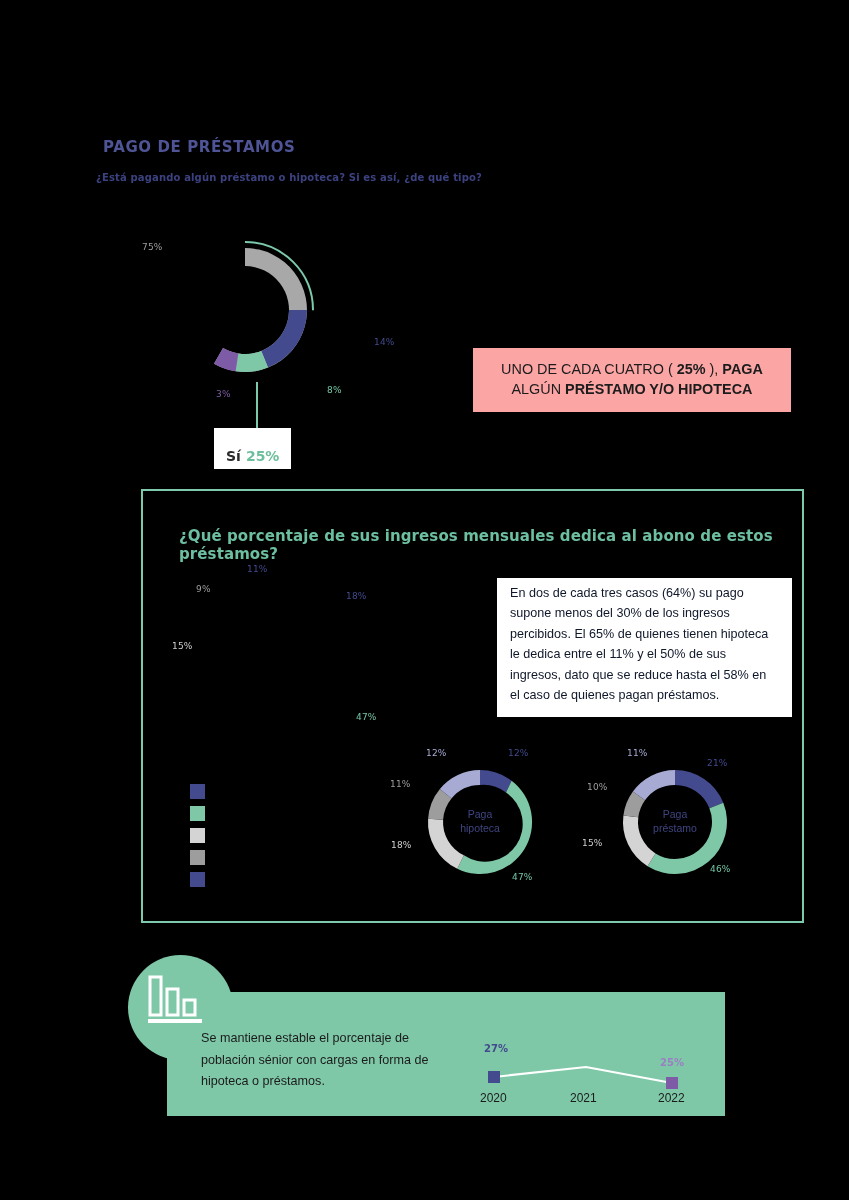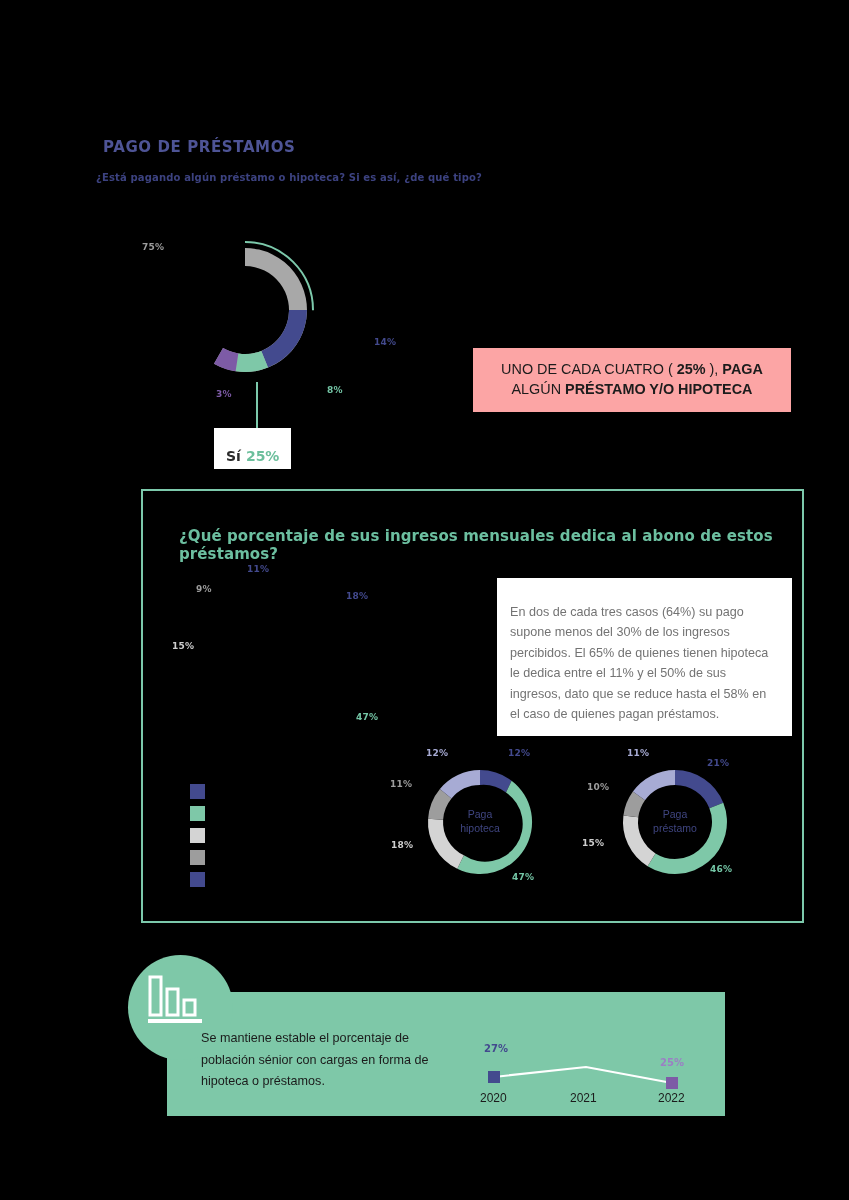--- a/index.html
+++ b/index.html
@@ -11,21 +11,21 @@
     letter-spacing:.6px;color:#4e5496;font-family:"DejaVu Sans",sans-serif;}
   #page-subtitle{position:absolute;left:96px;top:172px;font-size:10px;font-weight:700;
     color:#3c4280;font-family:"DejaVu Sans",sans-serif;letter-spacing:.15px;}
 
   
   .donut{position:absolute;border-radius:50%;}
   .donut svg{display:block;}
   .donut-center{position:absolute;left:0;right:0;top:50%;transform:translateY(-50%);
     text-align:center;color:#3f4580;line-height:1.32;pointer-events:none;}
 
-  .lbl{position:absolute;font-size:9px;font-weight:700;font-family:"DejaVu Sans",sans-serif;
+  .lbl{position:absolute;font-size:9px;font-weight:400;font-family:"DejaVu Sans",sans-serif;
     white-space:nowrap;letter-spacing:.2px;}
   .lbl.blue{color:#434a8e;}
   .lbl.green{color:#74c6a6;}
   .lbl.grey{color:#9d9d9d;}
   .lbl.lgrey{color:#cfcfcf;}
   .lbl.lilac{color:#a7abd4;}
 
   
   #si-connector{position:absolute;left:256px;top:382px;width:2px;height:80px;background:#7cc9ab;}
   #si-pill{position:absolute;left:214px;top:428px;background:#fff;padding:20px 12px 5px;
@@ -40,21 +40,21 @@
   #callout b{font-weight:700;}
 
   
   #section-box{position:absolute;left:141px;top:489px;width:663px;height:434px;
     border:2px solid #7cc9ab;box-sizing:border-box;}
   #section-heading{position:absolute;left:179px;top:527px;font-size:15px;font-weight:700;
     color:#6cbfa0;font-family:"DejaVu Sans",sans-serif;letter-spacing:.1px;}
 
   
   #infobox{position:absolute;left:497px;top:578px;width:269px;background:#fff;
-    padding:24px 13px 12px;color:#737373;font-size:12.6px;line-height:1.62;
+    padding:5px 13px 12px;color:#0f172a;font-size:12.6px;line-height:1.62;
     font-family:"Liberation Sans",sans-serif;}
 
   
   #legend{position:absolute;left:190px;top:782px;}
   .legend-row{display:flex;align-items:center;height:19px;margin-bottom:3px;}
   .legend-sw{width:15px;height:15px;display:inline-block;}
   .legend-txt{margin-left:8px;font-size:9px;color:#000;font-family:"DejaVu Sans",sans-serif;}
 
   
   #banner{position:absolute;left:167px;top:992px;width:558px;height:124px;background:#7ec8a8;}

